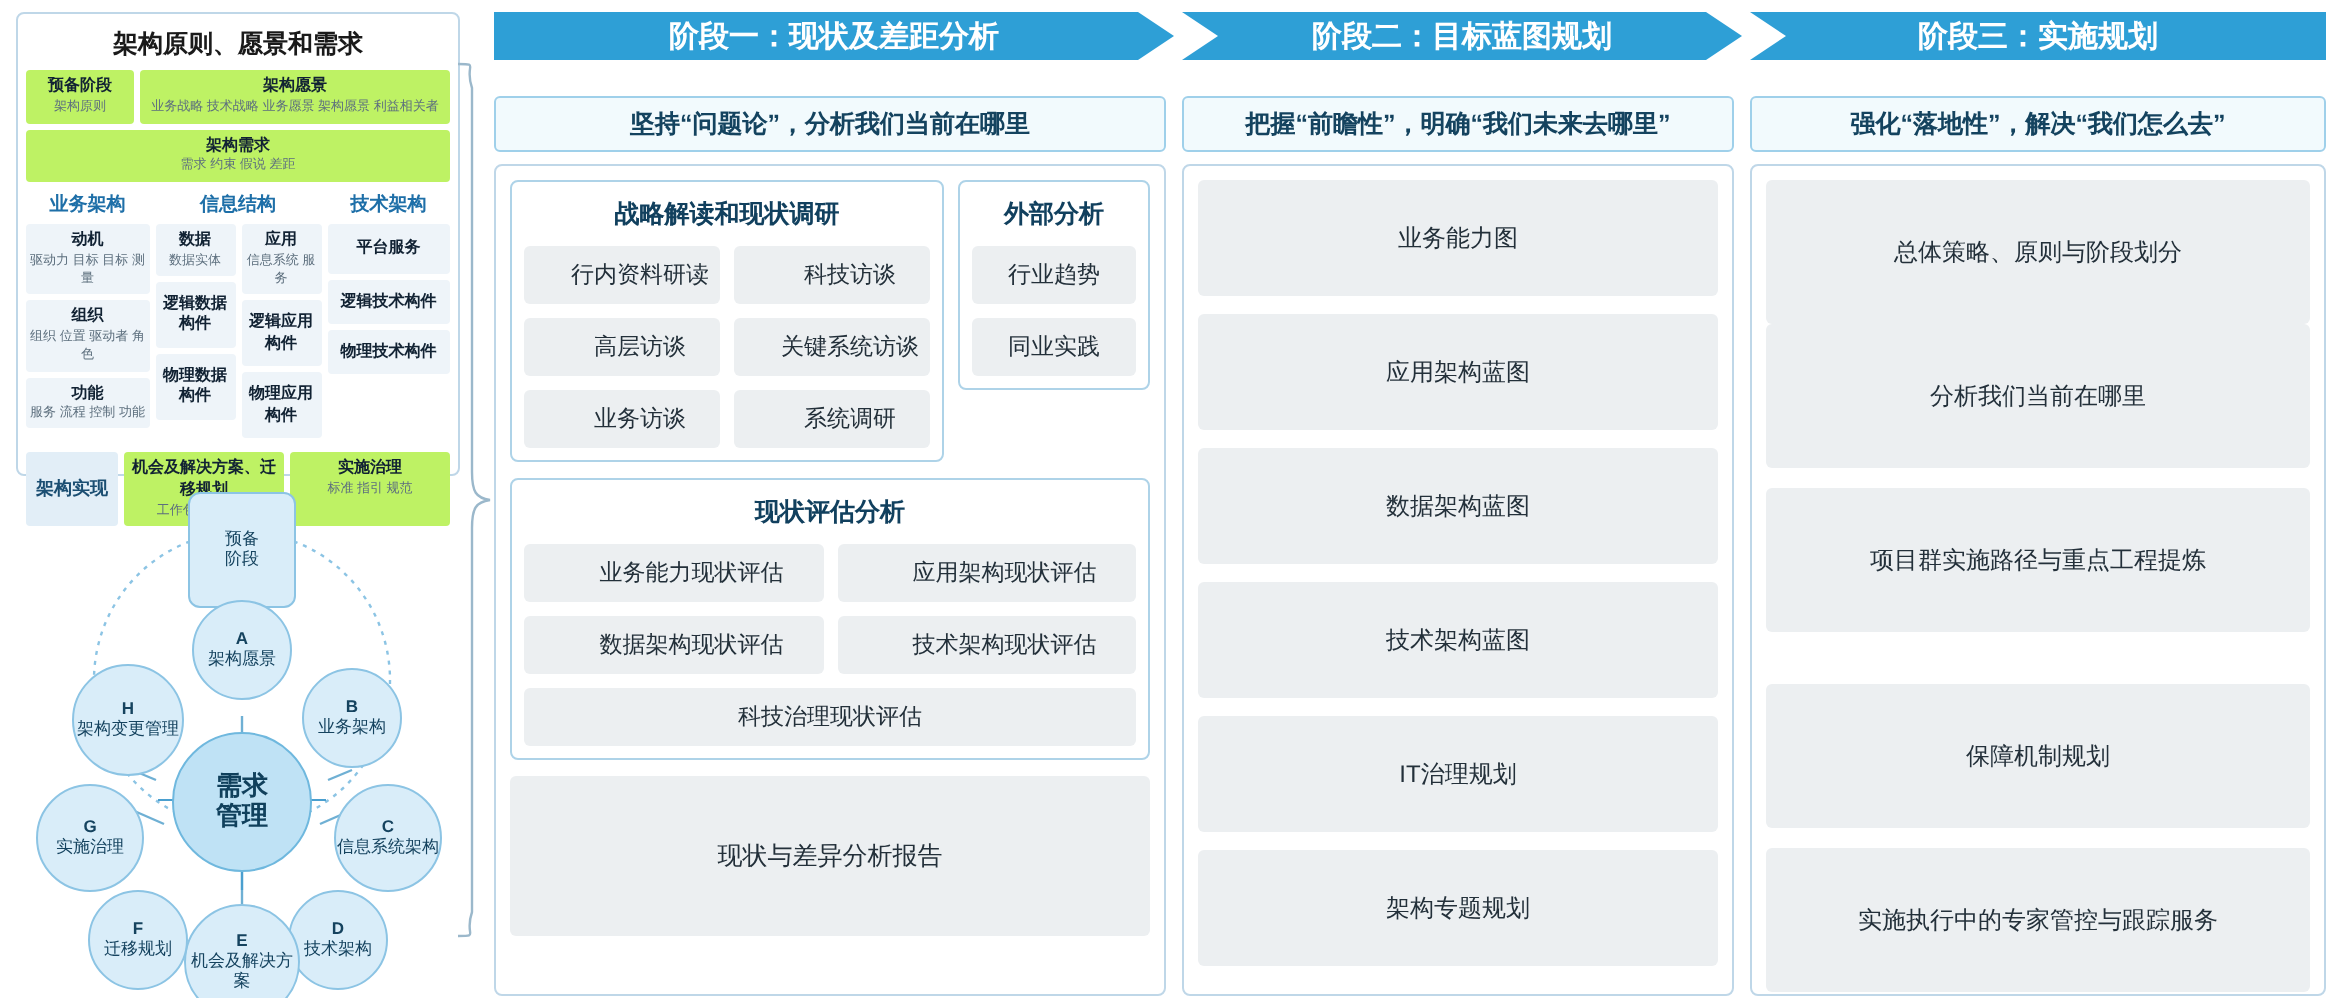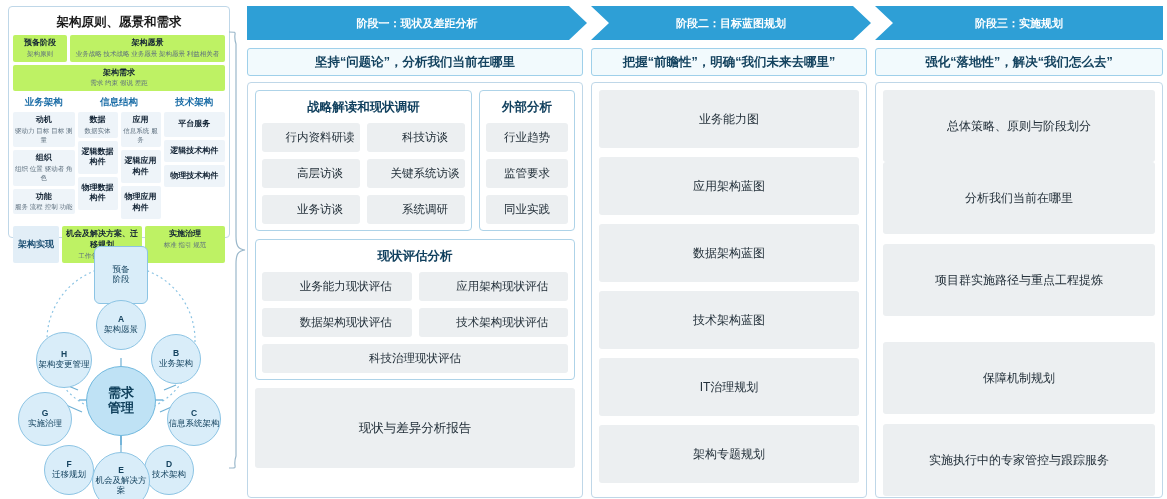--- a/index.html
+++ b/index.html
@@ -110,23 +110,23 @@
   }
   .node .tag { font-weight: bold; display: block; font-size: 8.5px; }
 
   
   .brace { position: absolute; left: 228px; top: 30px; }
 
   
   .phases { position: absolute; left: 247px; top: 6px; }
   .chev {
     position: absolute;
-    height: 34px;
+    height: 24px;
     color: #ffffff;
-    font-size: 11px;
+    font-size: 15px;
     font-weight: bold;
     display: flex; align-items: center; justify-content: center;
     background: #2e9fd6;
   }
   .chev.c1 { left: 0px;   top: 0; width: 340px;
     clip-path: polygon(0 0, 322px 0, 340px 50%, 322px 100%, 0 100%); }
   .chev.c2 { left: 344px; top: 0; width: 280px;
     clip-path: polygon(0 0, 262px 0, 280px 50%, 262px 100%, 0 100%, 18px 50%); }
   .chev.c3 { left: 628px; top: 0; width: 288px;
     clip-path: polygon(0 0, 288px 0, 288px 100%, 0 100%, 18px 50%); }
@@ -399,21 +399,20 @@
             <div class="chip">关键系统访谈</div>
           </div>
           <div class="grid2">
             <div class="chip" style="margin-bottom:0;">业务访谈</div>
             <div class="chip" style="margin-bottom:0;">系统调研</div>
           </div>
         </div>
         <div class="split-r inner-box">
           <div class="inner-title">外部分析</div>
           <div class="chip">行业趋势</div>
-          <div class="chip">监管要求</div>
           <div class="chip" style="margin-bottom:0;">同业实践</div>
         </div>
       </div>
 
       <div class="inner-box" style="margin-top:8px;">
         <div class="inner-title">现状评估分析</div>
         <div class="grid2">
           <div class="chip">业务能力现状评估</div>
           <div class="chip">应用架构现状评估</div>
         </div>

